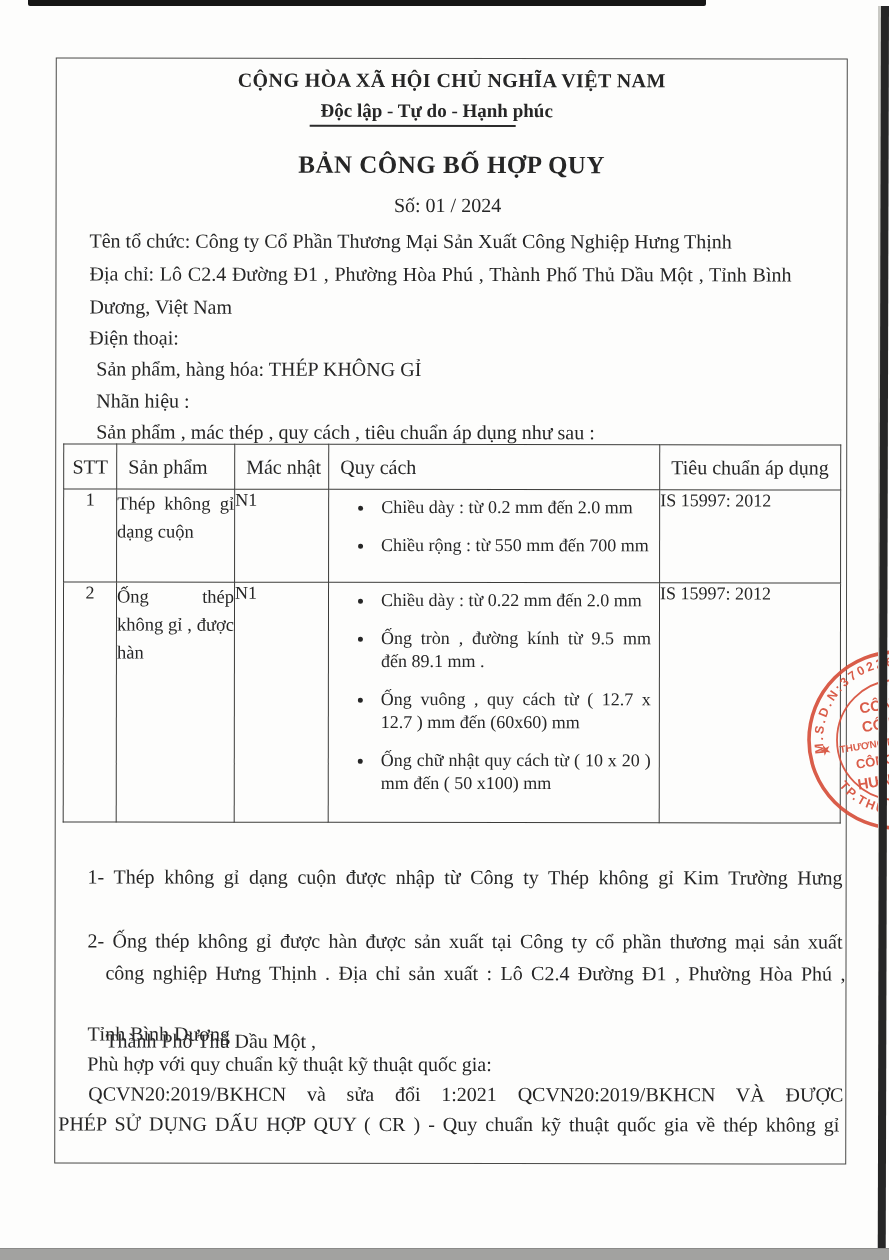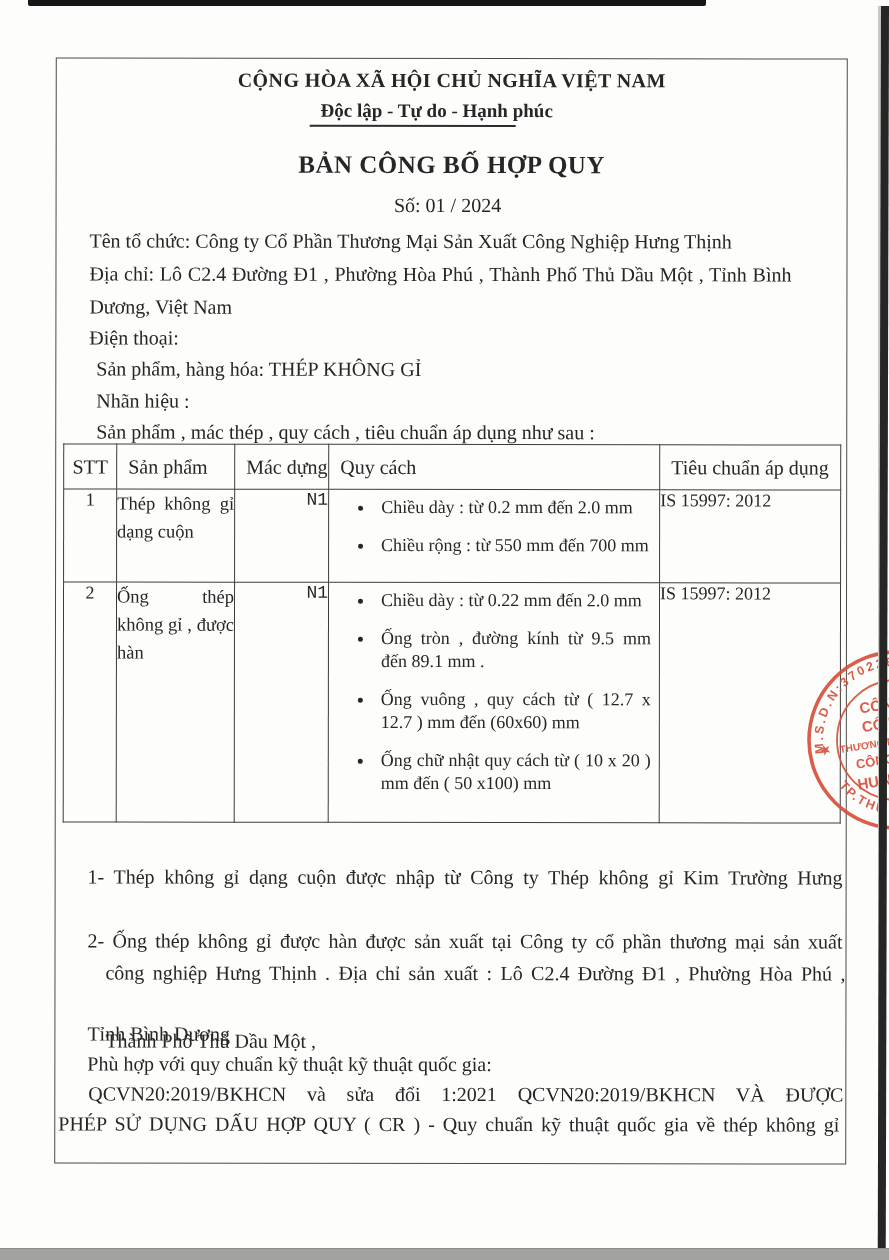--- a/index.html
+++ b/index.html
@@ -50,21 +50,21 @@
   }
   table.spec col.c1{width:53px;} table.spec col.c2{width:118px;}
   table.spec col.c3{width:94px;} table.spec col.c4{width:331px;}
   table.spec col.c5{width:181px;}
   table.spec th, table.spec td{border:1.6px solid #3c3c3a;font-weight:normal;vertical-align:top;padding:0;}
   table.spec thead th{height:44px;vertical-align:middle;text-align:left;padding-left:11px;font-size:20px;}
   table.spec thead th.th-stt{text-align:center;padding-left:0;}
   tr.r1{height:93px;} tr.r2{height:240px;}
   td.stt{text-align:center;padding-top:11px;}
   td.sp{padding:10px 9px 0 11px;text-align:justify;line-height:28px;font-size:18.5px;}
-  td.mac{text-align:right;padding-top:11px;font-family:Liberation Mono, monospace;}
+  td.mac{text-align:left;padding-top:11px;}
   td.qc{padding-top:4px;}
   td.qc ul{margin:0;padding:6px 8px 0 46px;}
   td.qc li{margin:0 0 15px 0;line-height:23px;text-align:justify;padding-left:6px;}
   td.tc{padding:11px 6px 0 12px;}
 
   
   .note{font-size:20px;line-height:26px;}
   .jl{text-align:justify;text-align-last:justify;}
   .n1a{left:32px;top:805px;width:755px;}
   .n1b{left:32px;top:838px;}
@@ -132,21 +132,21 @@
         <col class="c1">
         <col class="c2">
         <col class="c3">
         <col class="c4">
         <col class="c5">
       </colgroup>
     <thead>
       <tr>
         <th class="th-stt">STT</th>
         <th>Sản phẩm</th>
-        <th>Mác dựng</th>
+        <th>Mác nhật</th>
         <th>Quy cách</th>
         <th>Tiêu chuẩn áp dụng</th>
       </tr>
     </thead>
     <tbody>
       <tr class="r1">
         <td class="stt">1</td>
         <td class="sp">Thép không gỉ dạng cuộn</td>
         <td class="mac">N1</td>
         <td class="qc">

